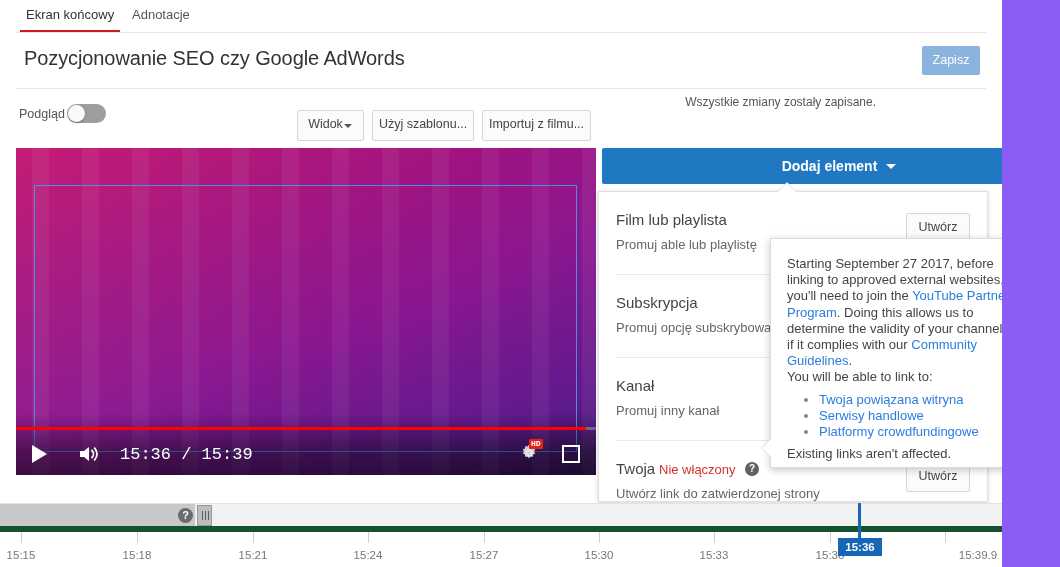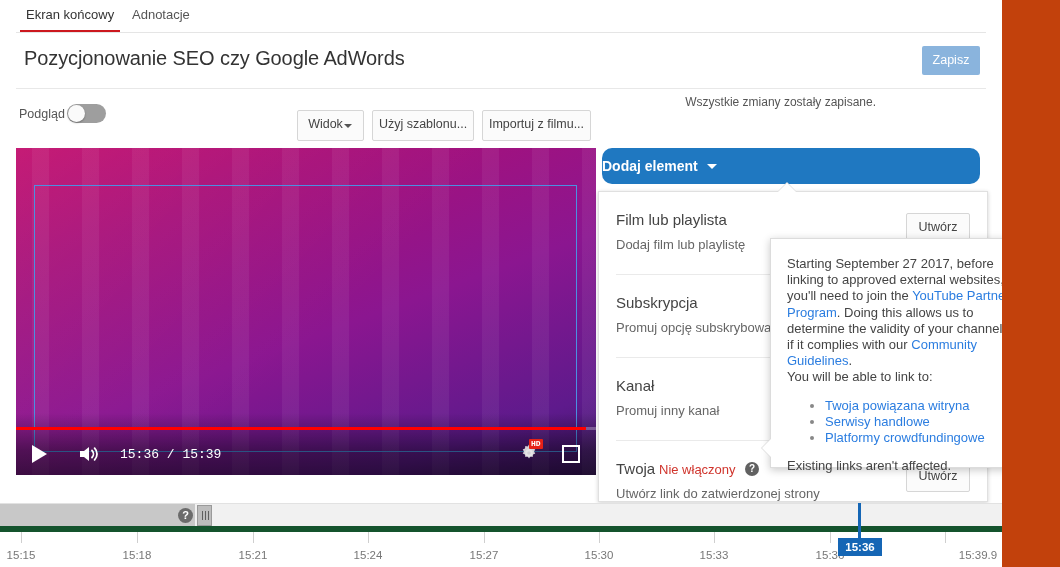--- a/index.html
+++ b/index.html
@@ -5,21 +5,21 @@
   html, body {
     margin: 0; padding: 0;
     width: 1060px; height: 567px;
     background: #e8e8e8;
     font-family: "Liberation Sans", sans-serif;
     overflow: hidden;
   }
   #page {
     position: relative;
     width: 1060px; height: 567px;
-    background: #c2410c;
+    background: #8b5cf6;
   }
   .sheet {
     position: absolute;
     left: 0; top: 0;
     width: 1002px; height: 567px;
     background: #ffffff;
     overflow: hidden;
   }
 
   
@@ -177,21 +177,21 @@
   .ctrl.play { left: 16px; bottom: 12px; width: 16px; height: 18px; }
   .ctrl.play .tri {
     width: 0; height: 0;
     border-top: 9px solid transparent;
     border-bottom: 9px solid transparent;
     border-left: 15px solid #fff;
   }
   .ctrl.vol { left: 62px; bottom: 11px; width: 24px; height: 20px; }
   .ctrl.time {
     left: 104px; bottom: 11px;
-    color: #fff; font-size: 13px; line-height: 19px;
+    color: #fff; font-size: 17px; line-height: 19px;
     cursor: default; white-space: nowrap;
   }
   .ctrl.gear { right: 50px; bottom: 11px; width: 28px; height: 22px; }
   .hd-badge {
     position: absolute; left: 11px; top: -3px;
     background: #e62117; color: #fff;
     font-size: 8px; font-weight: bold;
     line-height: 10px; padding: 0 2px;
     border-radius: 1px;
   }
@@ -202,25 +202,27 @@
   .ctrl.full i.tl { left:0; top:0; border-left:2px solid #fff; border-top:2px solid #fff;}
   .ctrl.full i.tr { right:0; top:0; border-right:2px solid #fff; border-top:2px solid #fff;}
   .ctrl.full i.bl { left:0; bottom:0; border-left:2px solid #fff; border-bottom:2px solid #fff;}
   .ctrl.full i.br { right:0; bottom:0; border-right:2px solid #fff; border-bottom:2px solid #fff;}
 
   
   .add-btn {
     position: absolute; left: 602px; top: 148px;
     width: 378px; height: 36px;
     background: #1f78c1;
-    border: none; border-radius: 10px;
+    border: none; border-radius: 2px;
     color: #fff; font-size: 14px; font-weight: bold;
     font-family: "Liberation Sans", sans-serif;
     cursor: pointer;
+    text-align: center;
     line-height: 36px;
+    padding-left: 48px;
   }
   .add-btn .caret {
     display: inline-block;
     margin-left: 9px;
     width: 0; height: 0;
     border-left: 5px solid transparent;
     border-right: 5px solid transparent;
     border-top: 5px solid #fff;
     vertical-align: middle;
     position: relative; top: -1px;
@@ -307,21 +309,21 @@
     border-right: 9px solid #fff;
     filter: drop-shadow(-1px 0 0 #dcdcdc);
   }
   .tooltip .body {
     position: absolute; left: 16px; top: 17px; right: 12px;
     font-size: 13px; line-height: 16.2px;
     color: #444;
   }
   .tooltip a, .tooltip .lnk { color: #2b7de0; text-decoration: none; cursor: pointer; }
   .tooltip ul {
-    margin: 12px; padding-left: 26px; list-style: disc;
+    margin: 6px; padding-left: 26px; list-style: disc;
   }
   .tooltip ul li { color: #888; }
   .tooltip ul li .lnk { display: inline; }
 
   
   .tl-scroll {
     position: absolute; left: 0; top: 503px;
     width: 1002px; height: 23px;
     background: #f1f1f1;
     border-top: 1px solid #e2e2e2;
@@ -463,21 +465,21 @@
 
     <div class="add-btn">
       <span>Dodaj element</span><span class="caret"></span>
     </div>
 
     <div class="elem-panel">
       <div class="pointer"></div>
 
       <div class="elem-row" id="row0">
         <div class="title">Film lub playlista</div>
-        <div class="sub">Dodaj film lub playlistę</div>
+        <div class="sub">Promuj able lub playlistę</div>
         <div class="create-btn">Utwórz</div>
         <div class="divider"></div>
       </div>
 
       <div class="elem-row" id="row1">
         <div class="title">Subskrypcja</div>
         <div class="sub">Promuj opcję subskrybowania</div>
         <div class="create-btn">Utwórz</div>
         <div class="divider"></div>
       </div>

